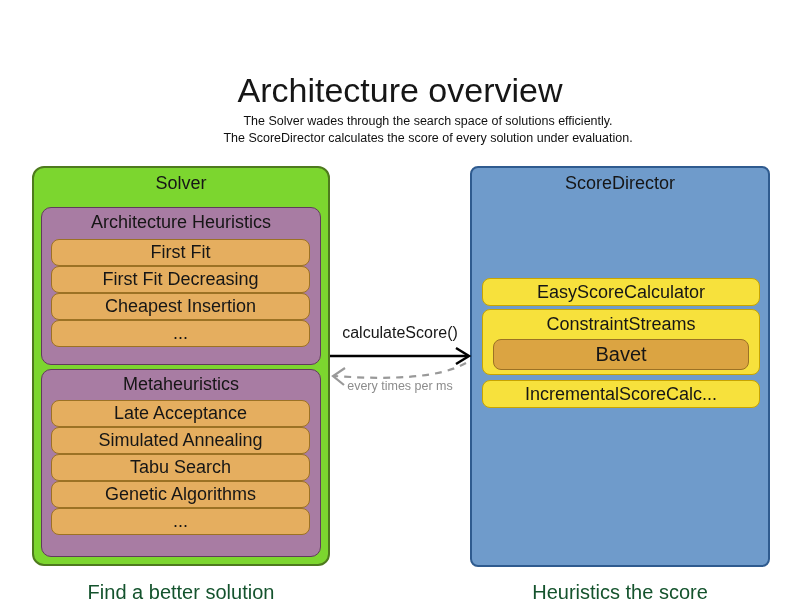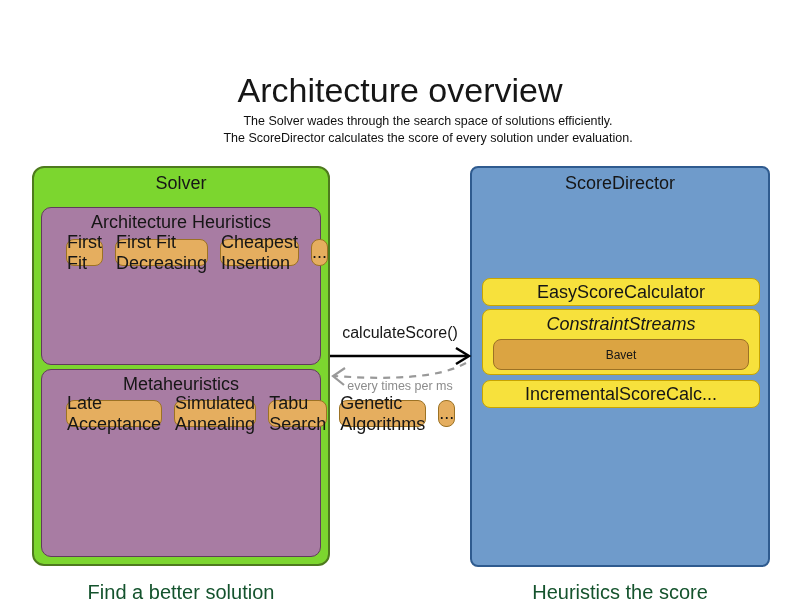--- a/index.html
+++ b/index.html
@@ -32,41 +32,41 @@
     border-radius:8px;box-sizing:border-box;
   }
   .box-header{left:0;top:3px;width:100%;text-align:center;font-size:18px;line-height:24px;}
   .phase{
     background:var(--c-phase_fill);border:1.5px solid var(--c-phase_border);
     border-radius:10px;box-sizing:border-box;left:7px;width:280px;
   }
   .phase-ch{top:39px;height:158px;}
   .phase-mh{top:201px;height:188px;}
   .phase-header{left:0;top:3px;width:100%;text-align:center;font-size:18px;line-height:23px;}
-  .algo-list{left:24px;right:10px;display:flex;flex-direction:row;gap:12px;}
+  .algo-list{left:9px;right:10px;display:flex;flex-direction:column;gap:0;}
   .algo-list-ch{top:31px;}
   .algo-list-mh{top:30px;}
   .algo{
     height:27px;background:var(--c-algorithm_fill);border:1.5px solid var(--c-algorithm_border);
     border-radius:8px;box-sizing:border-box;display:flex;align-items:center;justify-content:center;
     font-size:18px;
   }
   .calc{
     left:10px;width:278px;background:var(--c-calculator_fill);
     border:1.5px solid var(--c-calculator_border);border-radius:8px;box-sizing:border-box;
     display:flex;align-items:center;justify-content:center;font-size:18px;
   }
   .calc-easy{top:110px;height:28px;}
   .calc-cs{top:141px;height:66px;display:block;position:absolute;}
-  .calc-cs-label{left:0;top:2px;width:100%;text-align:center;font-size:18px;line-height:24px;font-style:italic;}
+  .calc-cs-label{left:0;top:2px;width:100%;text-align:center;font-size:18px;line-height:24px;}
   .bavet{
     left:10px;right:10px;top:29px;height:31px;
     background:var(--c-bavet_fill);border:1.5px solid var(--c-algorithm_border);
     border-radius:8px;box-sizing:border-box;display:flex;align-items:center;justify-content:center;
-    font-size:12px;
+    font-size:20px;
   }
   .calc-inc{top:212px;height:28px;}
   .caption{font-size:20px;line-height:27px;text-align:center;color:#14532d;}
   .caption-left{left:32px;top:531px;width:298px;}
   .caption-right{left:470px;top:531px;width:300px;}
   .call-label{left:330px;top:276px;width:140px;text-align:center;font-size:16px;}
   .freq-label{left:330px;top:331px;width:140px;text-align:center;font-size:12.5px;color:var(--c-muted_text);}
   .arrow-svg{left:328px;top:270px;}
 </style>
 </head>

